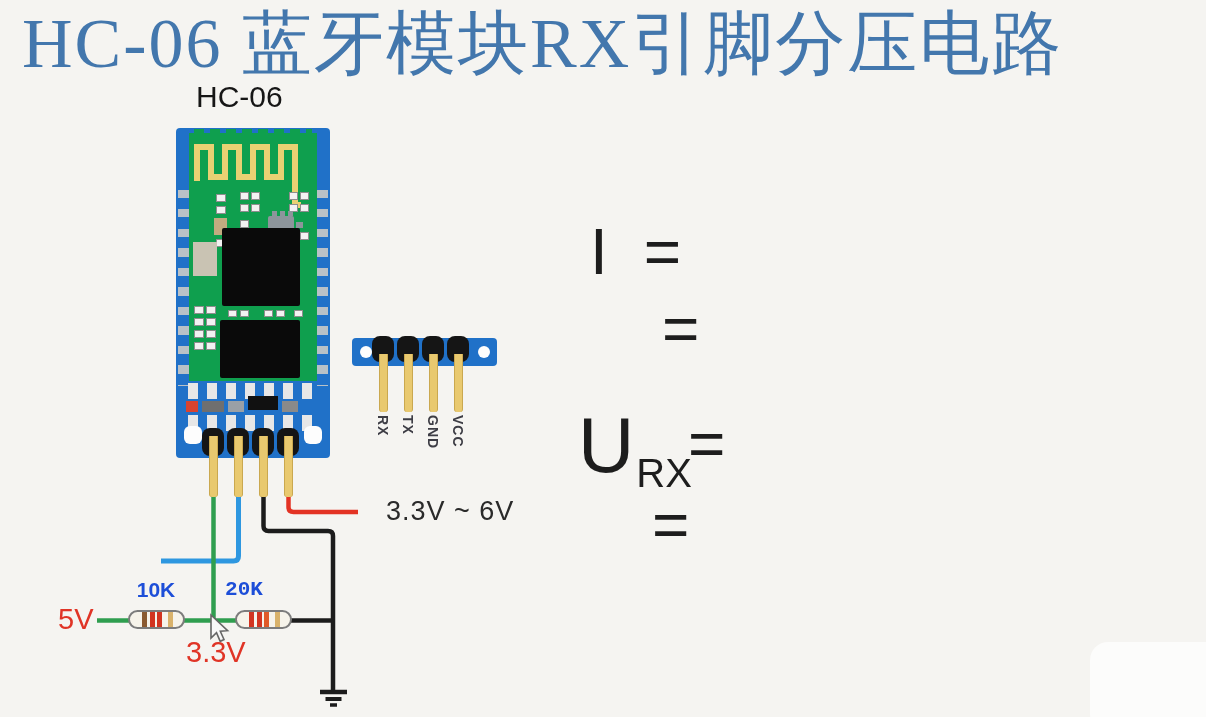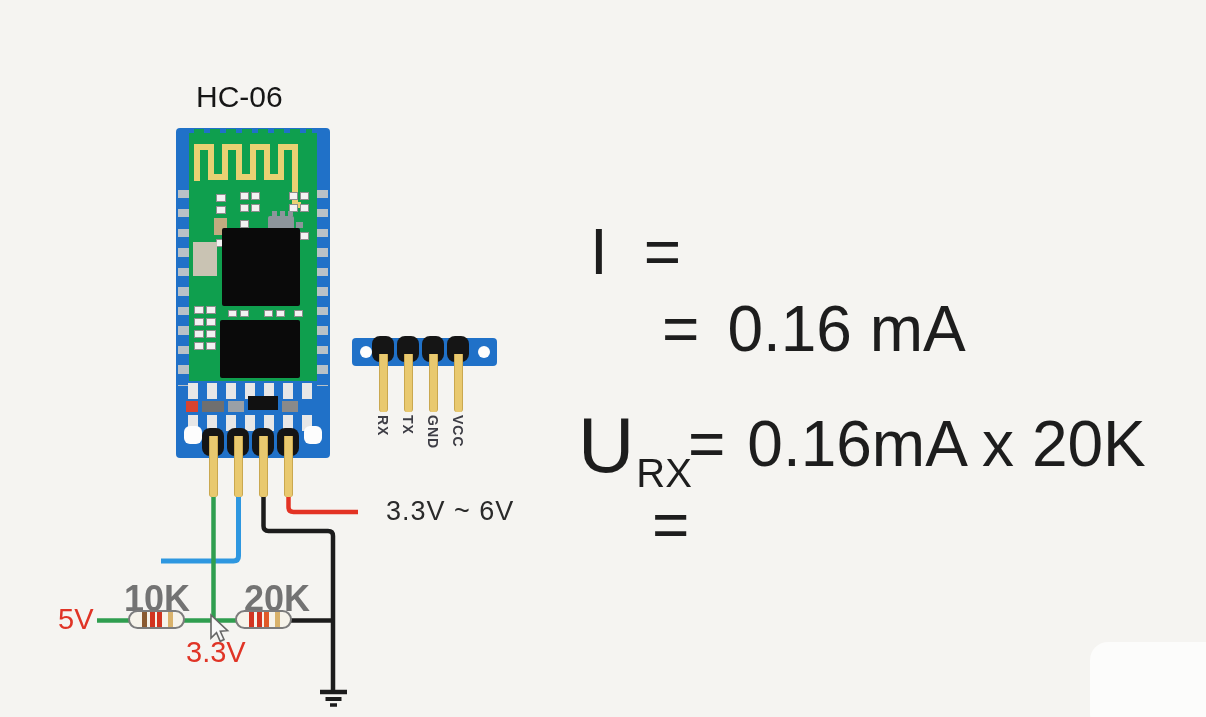--- a/index.html
+++ b/index.html
@@ -24,35 +24,36 @@
            box-sizing:border-box;border-radius:0 0 3px 3px;}
   
   .hdr-strip{left:352px;top:338px;width:145px;height:28px;background:#2071c8;border-radius:4px;}
   .hdr-hole{width:12px;height:12px;background:#fdfdfd;border-radius:50%;}
   .pinlabel{transform-origin:0 0;transform:rotate(90deg);font-size:14px;font-weight:bold;
             color:#3d3d45;letter-spacing:1px;white-space:nowrap;}
   
   .resistor{width:57px;height:19px;background:#f6f3ea;border:2px solid #7c7c7c;border-radius:10px;
             box-sizing:border-box;overflow:hidden;}
   .band{position:absolute;top:0;bottom:0;width:5px;}
-  .rlabel{width:64px;text-align:center;font-size:36px;font-weight:bold;color:#737373;}
+  .rlabel{width:64px;text-align:center;font-size:21px;font-weight:bold;color:#1d4ed8;}
   .redlabel{font-size:29px;color:#e03426;}
   .rangelabel{font-size:27px;color:#2a2a2a;letter-spacing:1px;white-space:pre;}
   
   .eq{display:flex;align-items:flex-start;font-size:64px;color:#1d1d1d;line-height:1;white-space:pre;}
   .u-big{font-size:78px;line-height:0.86;}
   .u-sub{font-size:40px;align-self:flex-end;margin:0 0 -14px 2px;}
   .blob{background:rgba(255,255,255,0.68);border-radius:18px;}
   svg{display:block;}
 </style>
 </head>
 <body>
 
 <div class="stage">
 
+  <div class="abs title">HC-06 蓝牙模块RX引脚分压电路</div>
   <div class="abs module-caption">HC-06</div>
 
   <div class="abs module">
     <div class="abs pcb"></div>
 
     <div class="abs" style="left:18px;top:1px;width:118px;height:5px;background:repeating-linear-gradient(to right,#0f9f4e 0 10px,rgba(0,0,0,0) 10px 16px);"></div>
     <div class="abs board"></div>
 
     <svg class="abs" style="left:13px;top:5px;" width="128" height="90" viewBox="0 0 128 90">
       <polyline points="8,48 8,14 22,14 22,44 36,44 36,14 50,14 50,44 64,44 64,14 78,14 78,44 92,44 92,14 106,14 106,72 112,72" fill="none" stroke="#e9d173" stroke-width="6"></polyline>
@@ -147,21 +148,21 @@
   <div class="abs goldpin" style="left:404px;top:354px;height:58px;"></div>
   <div class="abs goldpin" style="left:429px;top:354px;height:58px;"></div>
   <div class="abs goldpin" style="left:454px;top:354px;height:58px;"></div>
   <span class="abs pinlabel" style="left:391px;top:415px;">RX</span>
   <span class="abs pinlabel" style="left:416px;top:415px;">TX</span>
   <span class="abs pinlabel" style="left:441px;top:415px;">GND</span>
   <span class="abs pinlabel" style="left:466px;top:415px;">VCC</span>
 
   <div class="abs redlabel" style="left:58px;top:603px;">5V</div>
   <div class="abs rlabel" style="left:124px;top:578px;">10K</div>
-  <div class="abs rlabel" style="left:244px;top:578px;">20K</div>
+  <div class="abs rlabel" style="left:212px;top:578px;font-family:Liberation Mono, monospace;">20K</div>
   <div class="abs resistor" style="left:128px;top:610px;">
     <span class="band" style="left:12px;background:#8a5a30;"></span>
     <span class="band" style="left:20px;background:#d23420;"></span>
     <span class="band" style="left:27px;background:#d23420;"></span>
     <span class="band" style="left:38px;background:#d9b26a;"></span>
   </div>
   <div class="abs resistor" style="left:235px;top:610px;">
     <span class="band" style="left:12px;background:#d23420;"></span>
     <span class="band" style="left:20px;background:#d23420;"></span>
     <span class="band" style="left:27px;background:#e05a28;"></span>
@@ -173,26 +174,24 @@
   <svg class="abs" style="left:206px;top:613px;" width="30" height="34" viewBox="0 0 30 34">
     <polygon points="5,2 5,25 10.5,19.7 14.2,28.3 18,26.5 14.3,18.3 21.6,17.7" fill="#f8f8f8" stroke="#666" stroke-width="1.6"></polygon>
   </svg>
 
   <div class="abs eq" style="left:590px;top:220px;">
     <span>I</span>
     <span style="margin-left:36px;">=</span>
   </div>
   <div class="abs eq" style="left:662px;top:297px;">
     <span>=</span>
-    <span style="margin-left:28px;">0.16 mA</span>
   </div>
   <div class="abs eq" style="left:578px;top:412px;">
     <span class="u-big">U</span>
     <span class="u-sub">RX</span>
     <span style="margin-left:-4px;">=</span>
-    <span style="margin-left:22px;">0.16mA x 20K</span>
   </div>
   <div class="abs eq" style="left:652px;top:493px;">
     <span>=</span>
   </div>
 
   <div class="abs blob" style="left:1090px;top:642px;width:160px;height:90px;"></div>
 </div>
 
 </body></html>

